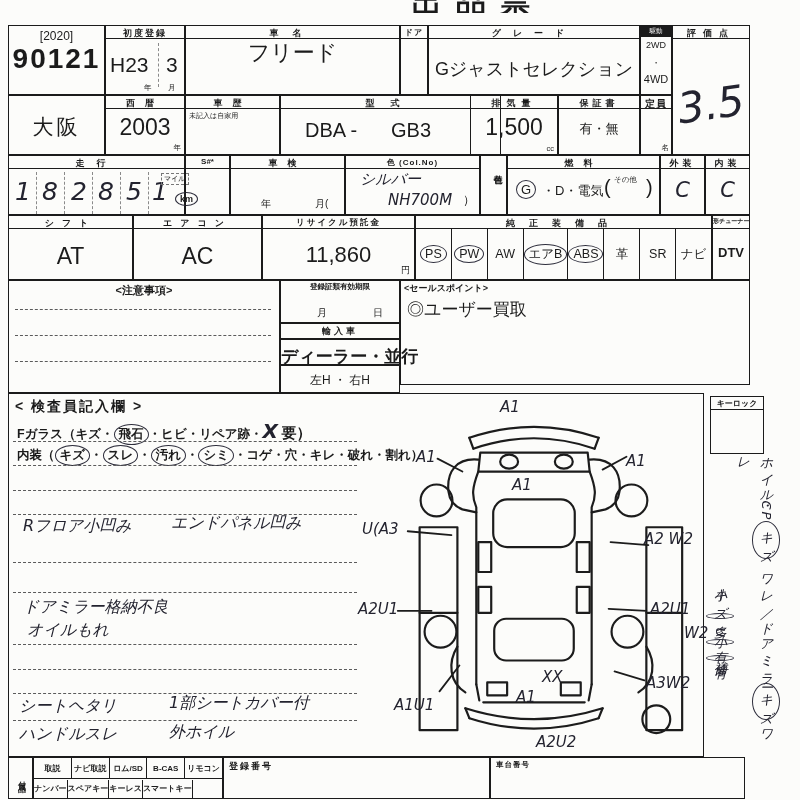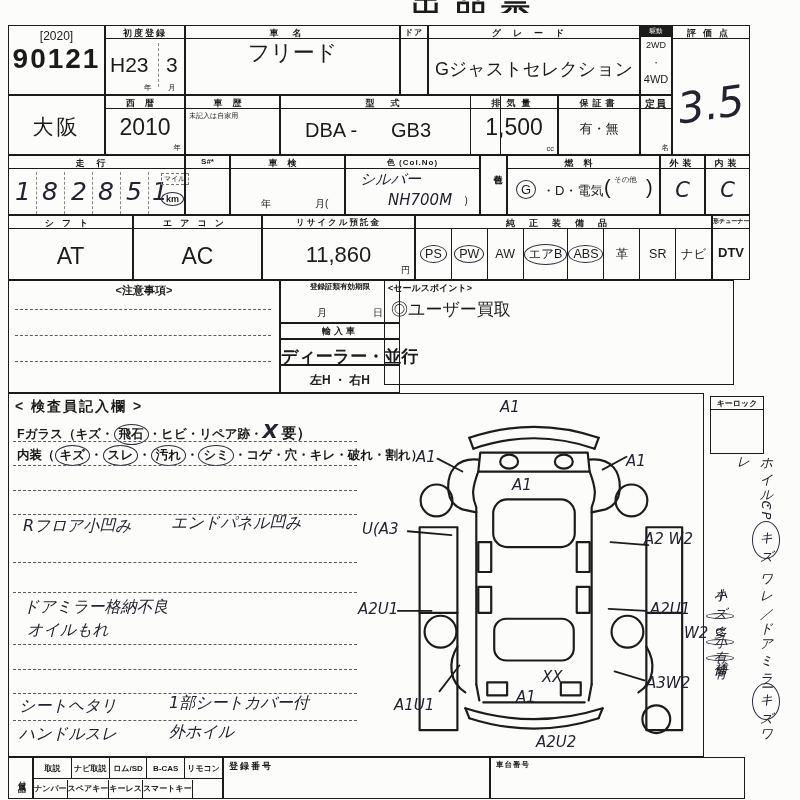--- a/index.html
+++ b/index.html
@@ -75,21 +75,21 @@
     <div class="head" style="letter-spacing:7px">評価点</div>
     <div class="val hw" style="top:54px;font-size:42px;transform:rotate(-8deg)">3.5</div>
   </div>
 
   <div class="box" style="left:8px;top:95px;width:97px;height:60px">
     <div class="val" style="top:17px;font-size:21px;letter-spacing:3px">大阪</div>
   </div>
 
   <div class="box" style="left:105px;top:95px;width:80px;height:60px">
     <div class="head" style="letter-spacing:10px">西暦</div>
-    <div class="val" style="top:18px;font-size:23px">2010</div>
+    <div class="val" style="top:18px;font-size:23px">2003</div>
     <div class="abs tiny" style="right:3px;bottom:1px">年</div>
   </div>
 
   <div class="box" style="left:185px;top:95px;width:95px;height:60px">
     <div class="head" style="letter-spacing:10px">車歴</div>
     <div class="abs" style="left:3px;top:15px;font-size:7px">未記入は自家用</div>
   </div>
 
   <div class="box" style="left:280px;top:95px;width:221px;height:60px">
     <div class="head" style="letter-spacing:16px">型式</div>
@@ -120,21 +120,21 @@
     <div class="vdash" style="left:83px;top:16px;height:42px"></div>
     <div class="vdash" style="left:111px;top:16px;height:42px"></div>
     <div class="vdash" style="left:139px;top:16px;height:42px"></div>
     <div class="abs hw" style="left:6px;top:21px;font-size:25px">1</div>
     <div class="abs hw" style="left:33px;top:21px;font-size:25px">8</div>
     <div class="abs hw" style="left:62px;top:21px;font-size:25px">2</div>
     <div class="abs hw" style="left:89px;top:21px;font-size:25px">8</div>
     <div class="abs hw" style="left:117px;top:21px;font-size:25px">5</div>
     <div class="abs hw" style="left:143px;top:21px;font-size:25px">1</div>
     <div class="abs" style="left:152px;top:17px;font-size:7px;border:1px dashed #777;padding:0 2px">マイル</div>
-    <div class="abs" style="left:152px;top:32px"><span class="circ" style="font-size:9px;font-weight:bold">km</span></div>
+    <div class="abs" style="left:166px;top:32px"><span class="circ" style="font-size:9px;font-weight:bold">km</span></div>
   </div>
 
   <div class="box" style="left:185px;top:155px;width:45px;height:60px">
     <div class="head" style="letter-spacing:0;font-size:8px">S#*</div>
   </div>
 
   <div class="box" style="left:230px;top:155px;width:115px;height:60px">
     <div class="head" style="letter-spacing:10px">車検</div>
     <div class="abs" style="left:30px;bottom:3px;font-size:10px">年</div>
     <div class="abs" style="left:84px;bottom:3px;font-size:10px">月(</div>
@@ -233,24 +233,24 @@
     <div class="abs" style="left:36px;bottom:2px;font-size:10px">月</div>
     <div class="abs" style="left:92px;bottom:2px;font-size:10px">日</div>
   </div>
   <div class="box" style="left:280px;top:323px;width:120px;height:16px">
     <div class="val" style="top:1px;font-size:9px;font-weight:bold;letter-spacing:3px">輸入車</div>
   </div>
   <div class="box" style="left:280px;top:339px;width:120px;height:26px">
     <div class="val" style="top:5px;font-size:17px;font-weight:bold">ディーラー・並行</div>
   </div>
   <div class="box" style="left:280px;top:365px;width:120px;height:28px">
-    <div class="val" style="top:6px;font-size:12px;font-weight:bold">左H ・ 右H</div>
-  </div>
-
-  <div class="box" style="left:384px;top:280px;width:350px;height:105px">
+    <div class="val" style="top:6px;font-size:12px;font-weight:normal">左H ・ 右H</div>
+  </div>
+
+  <div class="box" style="left:400px;top:280px;width:350px;height:105px">
     <div class="abs" style="left:3px;top:1px;font-size:9px;font-weight:bold">&lt;セールスポイント&gt;</div>
     <div class="abs" style="left:6px;top:17px;font-size:17px">◎ユーザー買取</div>
   </div>
 
   <div class="box" style="left:8px;top:393px;width:696px;height:364px">
 
     <div class="abs" style="left:6px;top:4px;font-size:14px;font-weight:bold;letter-spacing:2px">&lt; 検査員記入欄 &gt;</div>
 
     <div class="pline" style="left:8px;top:25px">
       <span>Fガラス（キズ・</span><span class="circ">飛石</span><span>・ヒビ・リペア跡・</span><span class="hw" style="font-size:20px;font-weight:bold">X</span> <span style="font-size:15px">要）</span>

